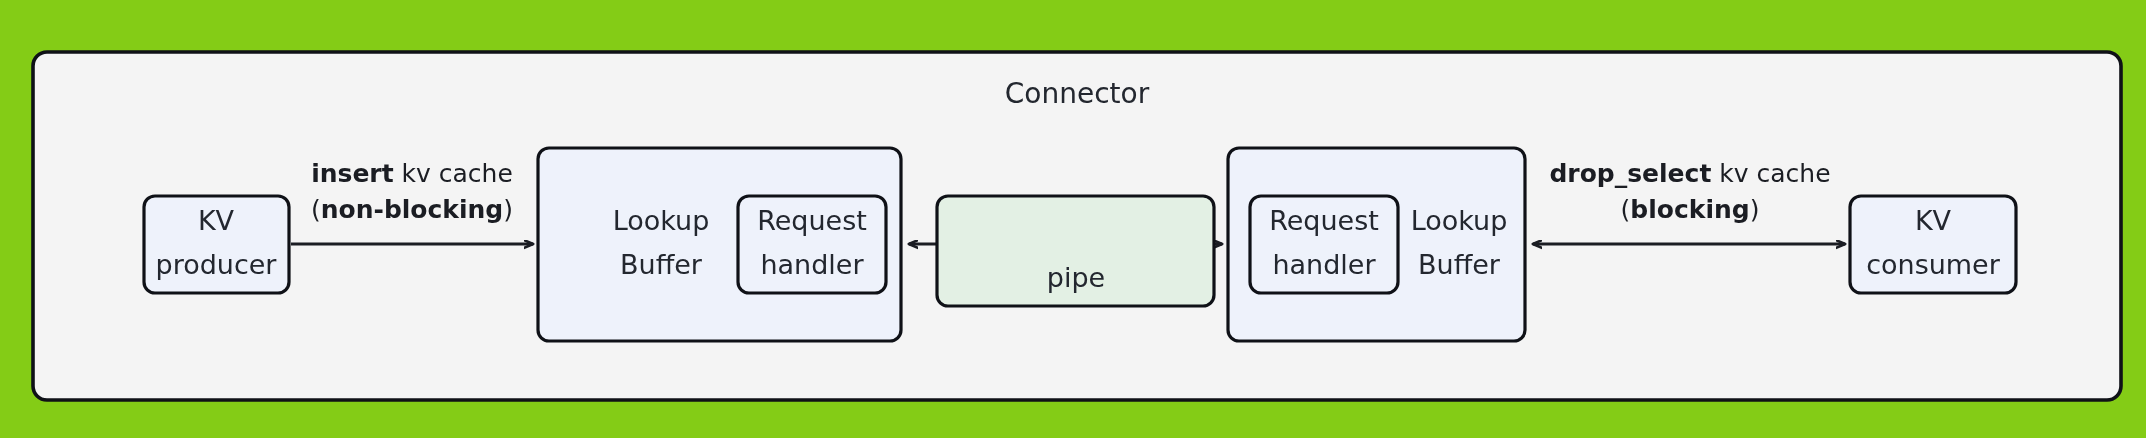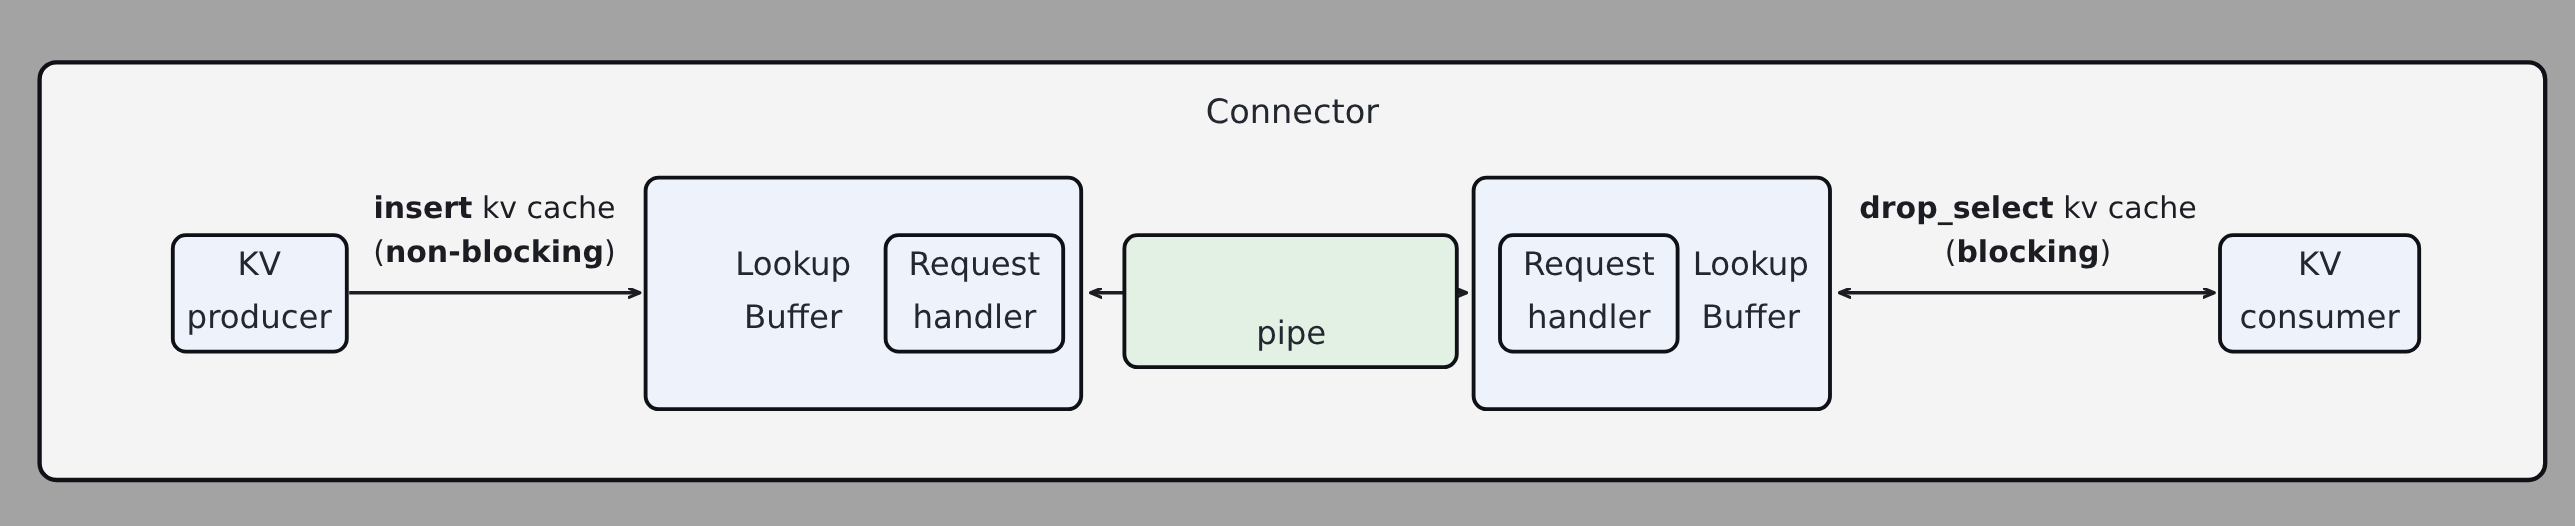--- a/index.html
+++ b/index.html
@@ -4,21 +4,21 @@
 <style>
   html, body {
     margin: 0;
     padding: 0;
     background: #ffffff;
   }
   #stage {
     position: relative;
     width: 2146px;
     height: 438px;
-    background: #a3a3a3;
+    background: #84cc16;
     font-family: "DejaVu Sans", "Liberation Sans", sans-serif;
     overflow: hidden;
   }
   #diagram-svg {
     position: absolute;
     left: 0;
     top: 0;
     width: 2146px;
     height: 438px;
   }

